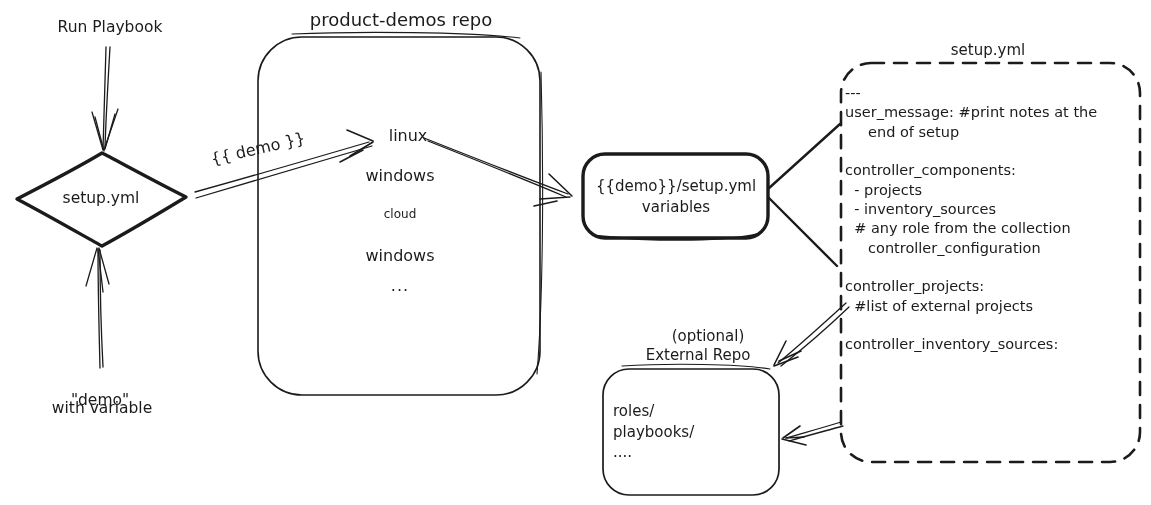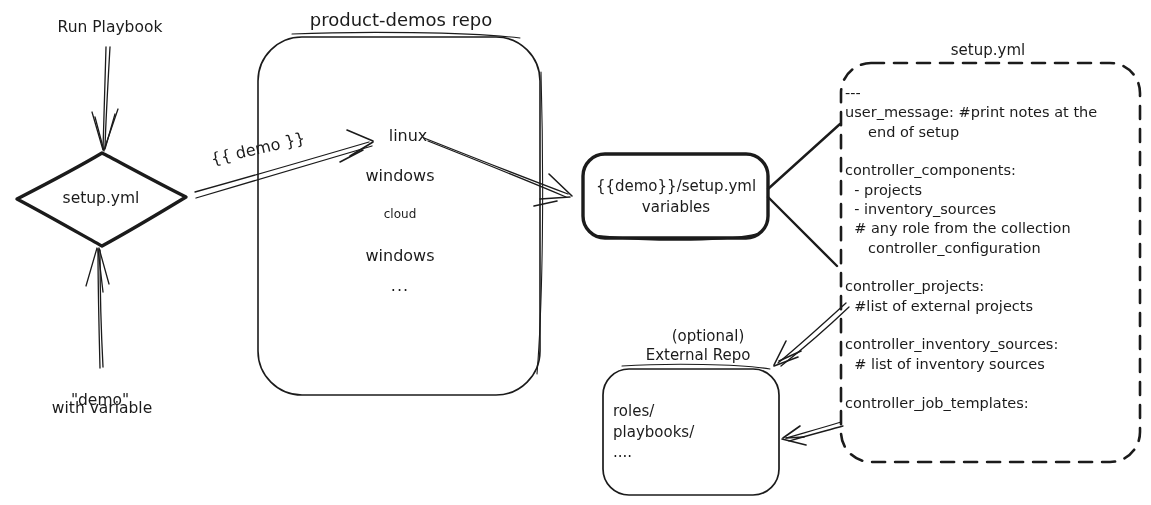--- a/index.html
+++ b/index.html
@@ -133,23 +133,21 @@
     <div class="yaml-line">controller_components:</div>
     <div class="yaml-line">  - projects</div>
     <div class="yaml-line">  - inventory_sources</div>
     <div class="yaml-line">  # any role from the collection</div>
     <div class="yaml-line">     controller_configuration</div>
     <div class="yaml-line"></div>
     <div class="yaml-line">controller_projects:</div>
     <div class="yaml-line">  #list of external projects</div>
     <div class="yaml-line"></div>
     <div class="yaml-line">controller_inventory_sources:</div>
-    <div class="yaml-line">  # list of inventory sources</div>
     <div class="yaml-line"></div>
-    <div class="yaml-line">controller_job_templates:</div>
   </div>
 
   <div class="t c" style="left:708px;top:327px;font-size:15px;">(optional)</div>
   <div class="t c" style="left:681px;top:346px;font-size:15px;margin-left:17px;">External Repo</div>
 
   <div class="t" style="left:613px;top:402px;font-size:15px;">roles/</div>
   <div class="t" style="left:613px;top:423px;font-size:15px;">playbooks/</div>
   <div class="t" style="left:613px;top:443px;font-size:15px;">....</div>
 
 </div>

